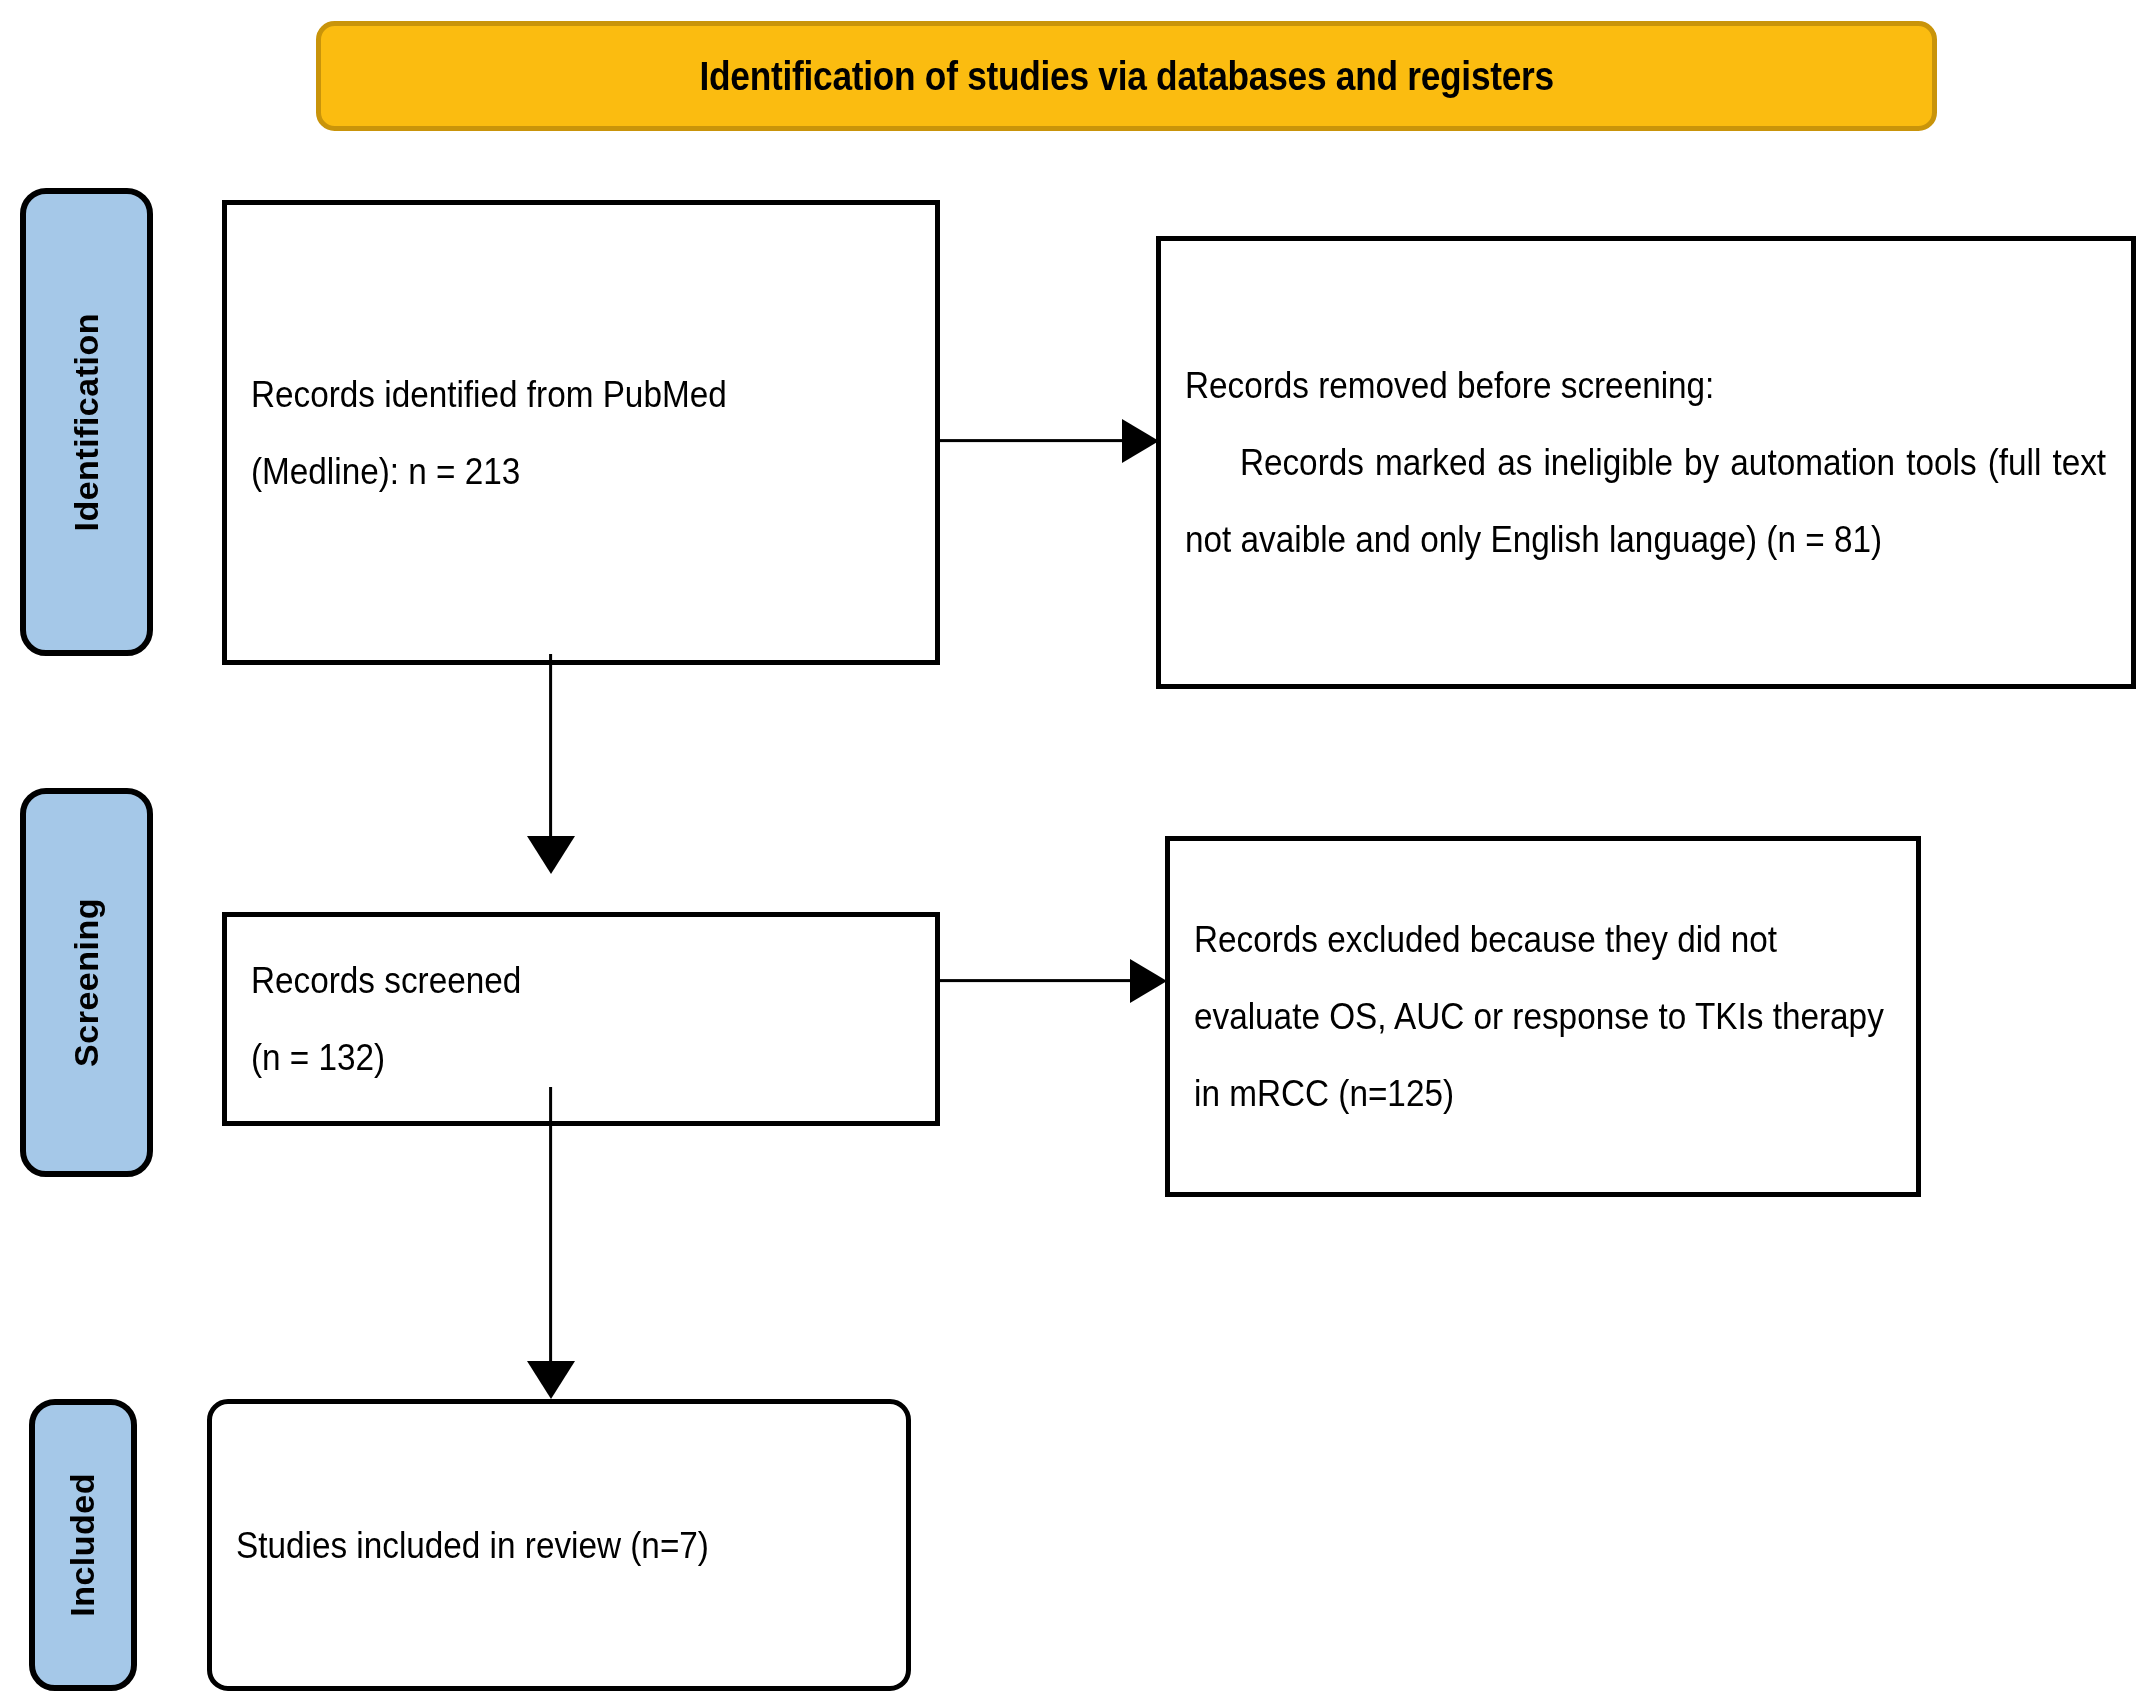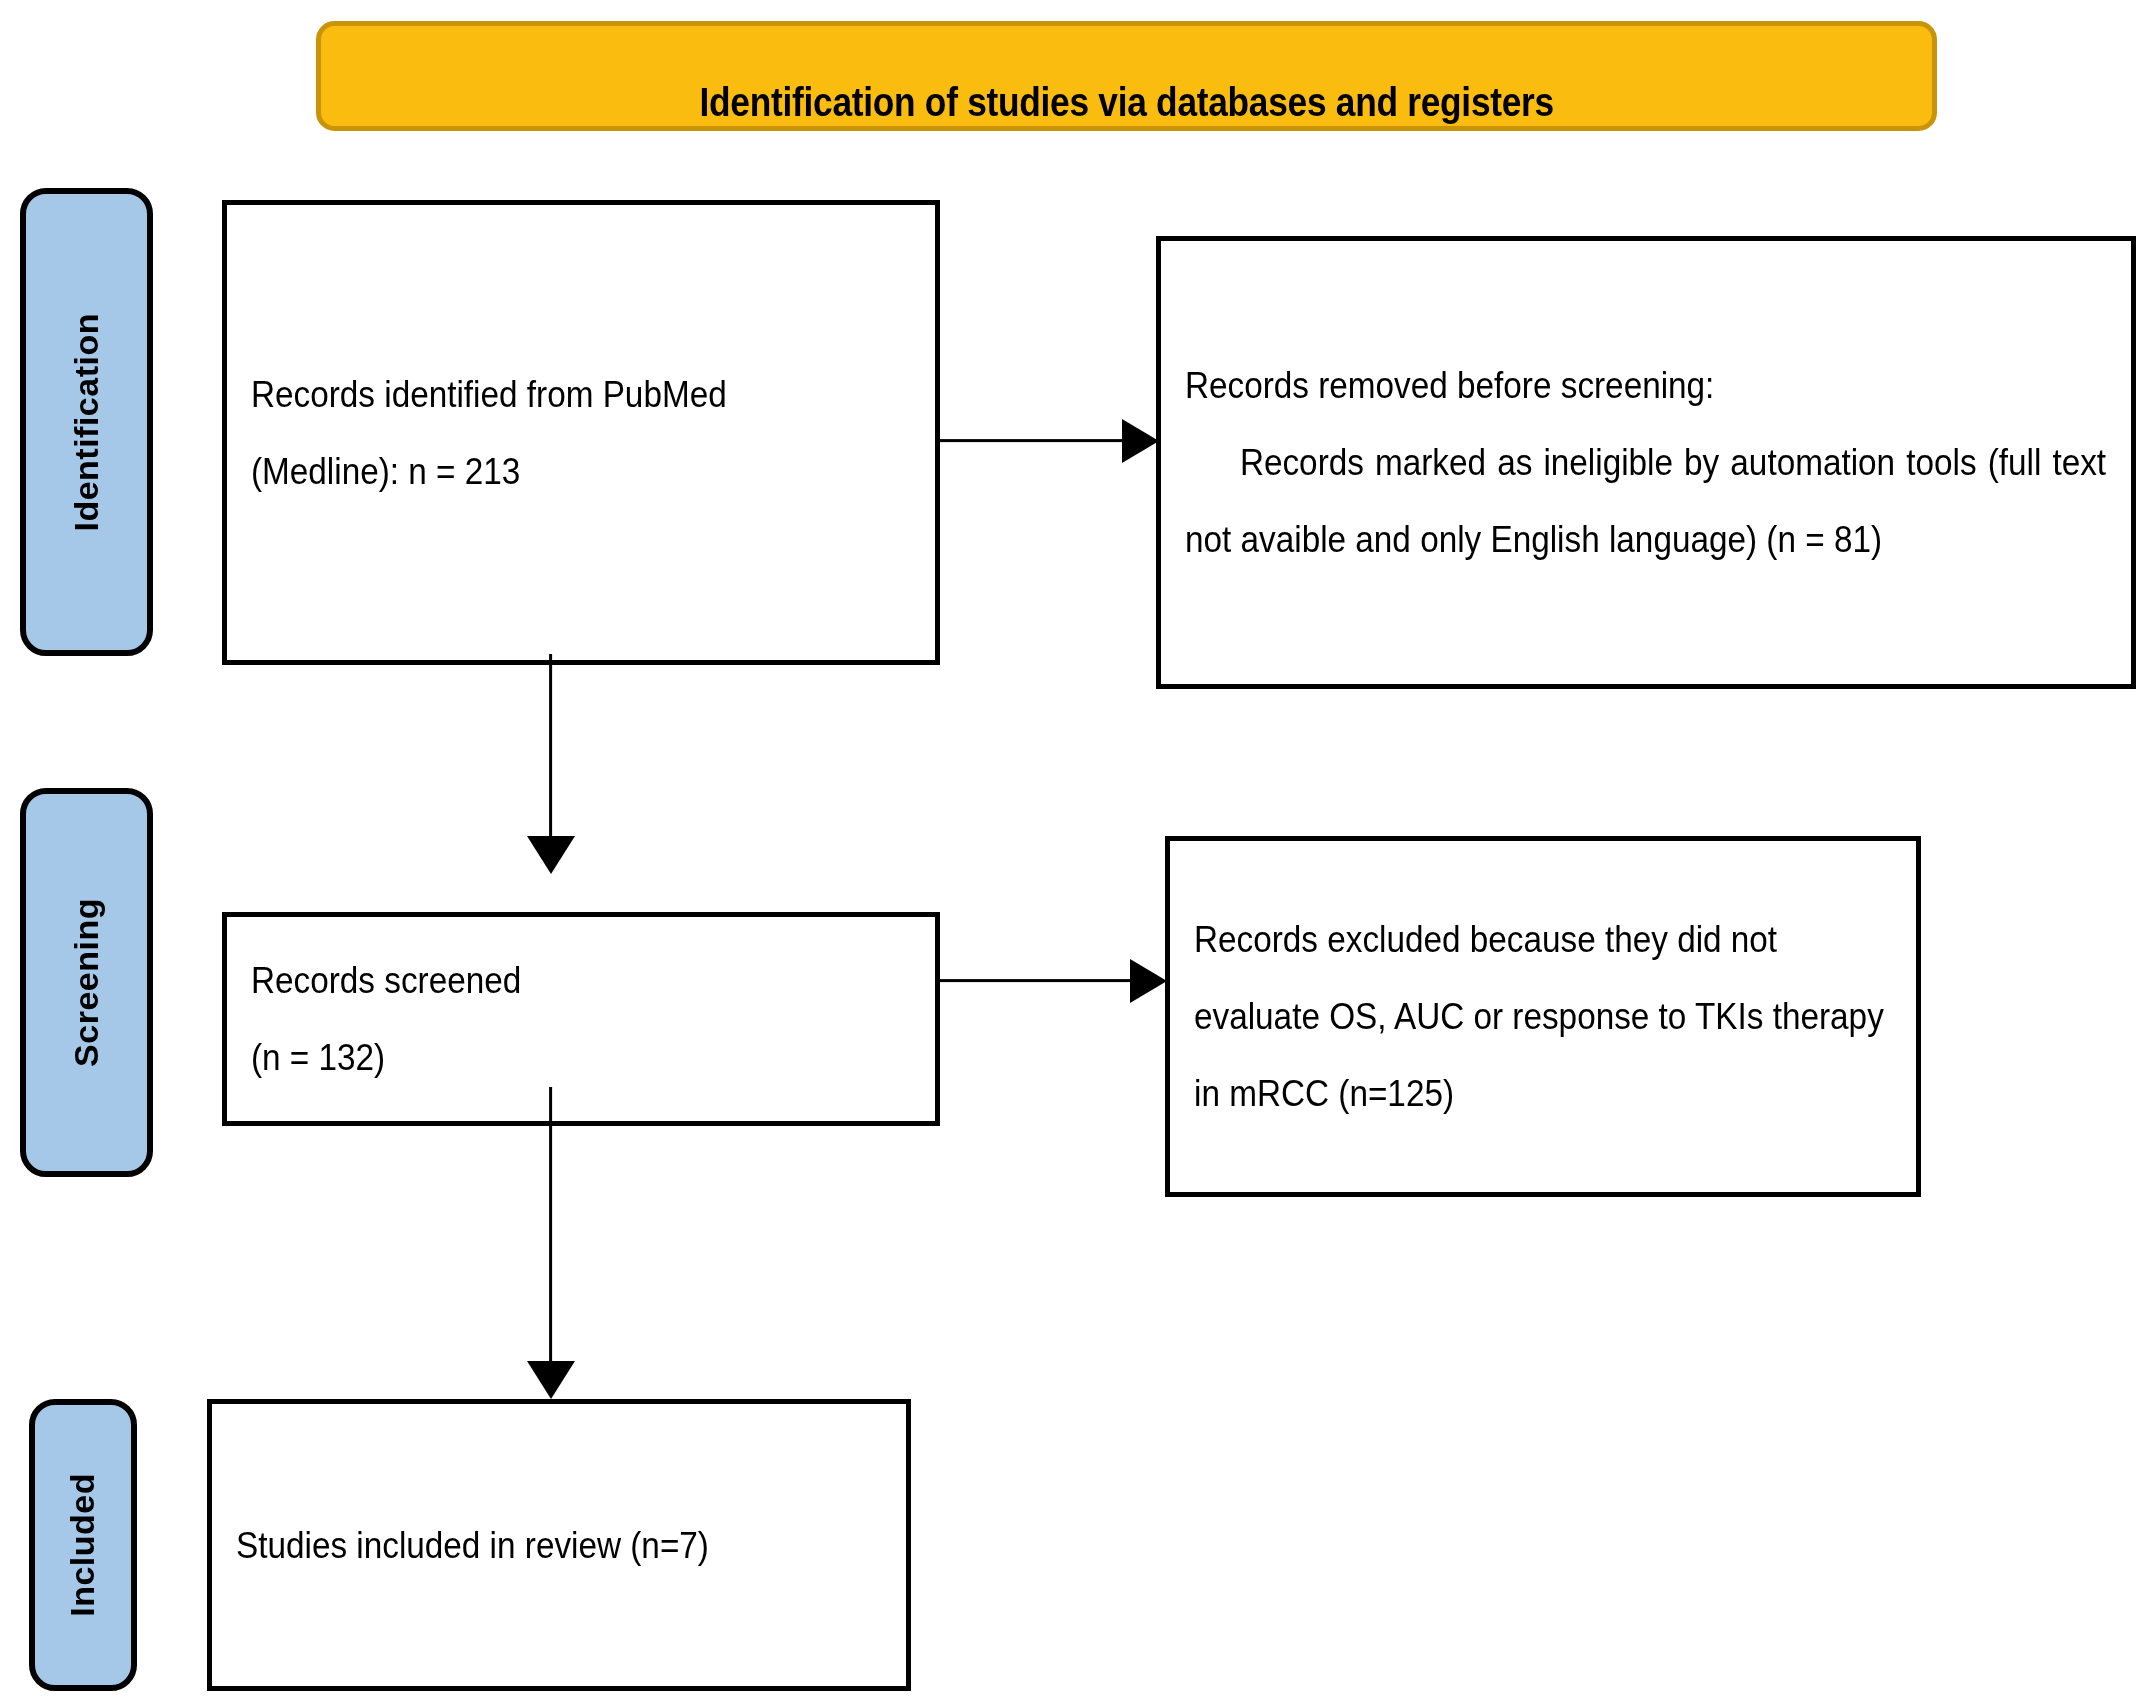--- a/index.html
+++ b/index.html
@@ -24,21 +24,21 @@
     position: absolute;
     left: 316px;
     top: 21px;
     width: 1621px;
     height: 110px;
     background: #FBBC10;
     border: 5px solid #C9940A;
     border-radius: 18.6px;
     box-sizing: border-box;
     display: flex;
-    align-items: flex-end;
+    align-items: center;
     justify-content: center;
   }
   .banner-title {
     font-size: 41px;
     font-weight: bold;
     color: #000000;
     letter-spacing: -0.3px;
     transform: scaleX(0.86);
     transform-origin: center center;
     white-space: nowrap;
@@ -93,21 +93,21 @@
     text-align-last: left;
   }
   .flowtext.indented {
     text-indent: 61px;
   }
 
   #box-identified { left: 222px;  top: 200px;  width: 718px; height: 465px; }
   #box-removed    { left: 1156px; top: 197px;  width: 980px; height: 453px; margin-top: 39px; }
   #box-screened   { left: 222px;  top: 874px; width: 718px; height: 214px; margin-top: 38px; }
   #box-excluded   { left: 1165px; top: 804px; width: 756px; height: 361px; margin-top: 32px; }
-  #box-included   { left: 207px;  top: 1399px; width: 704px; height: 292px; }
+  #box-included   { left: 207px;  top: 1399px; width: 704px; height: 292px; border-radius: 21px; }
 
   
   .arrow { position: absolute; }
 
   .arrow-h .stem {
     position: absolute;
     left: 0;
     top: 50%;
     transform: translateY(-50%);
     height: 3.8px;

